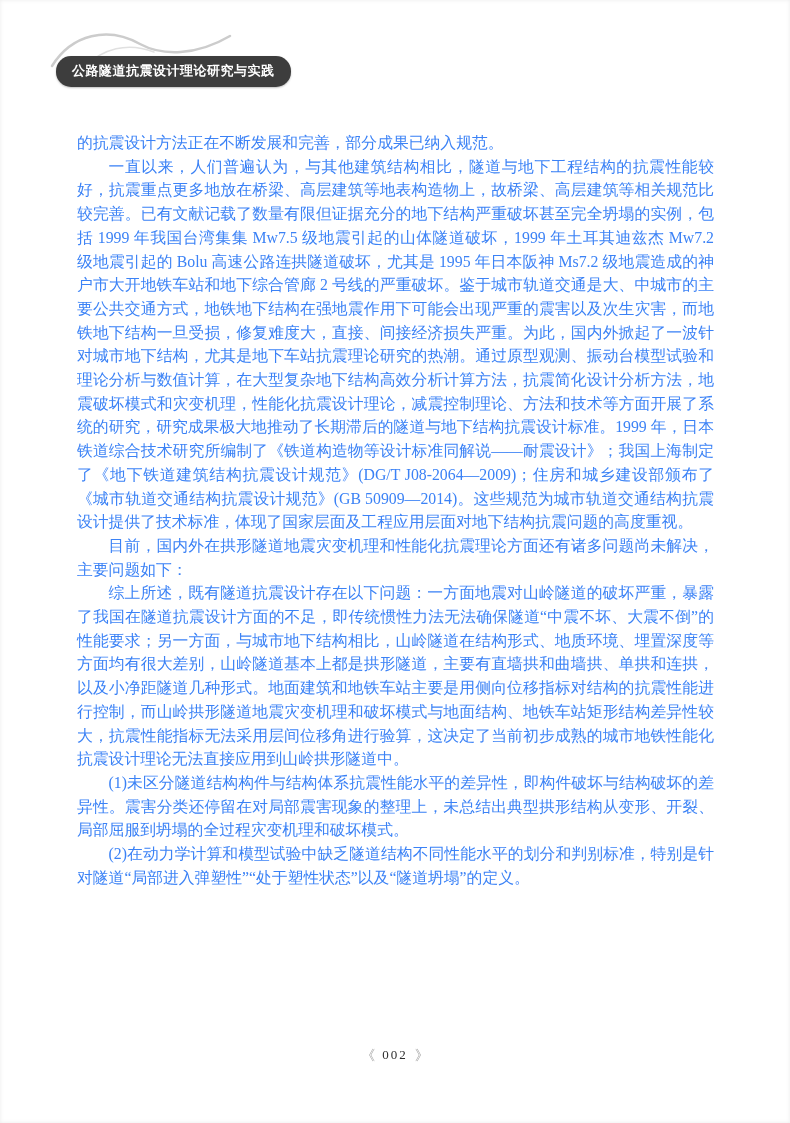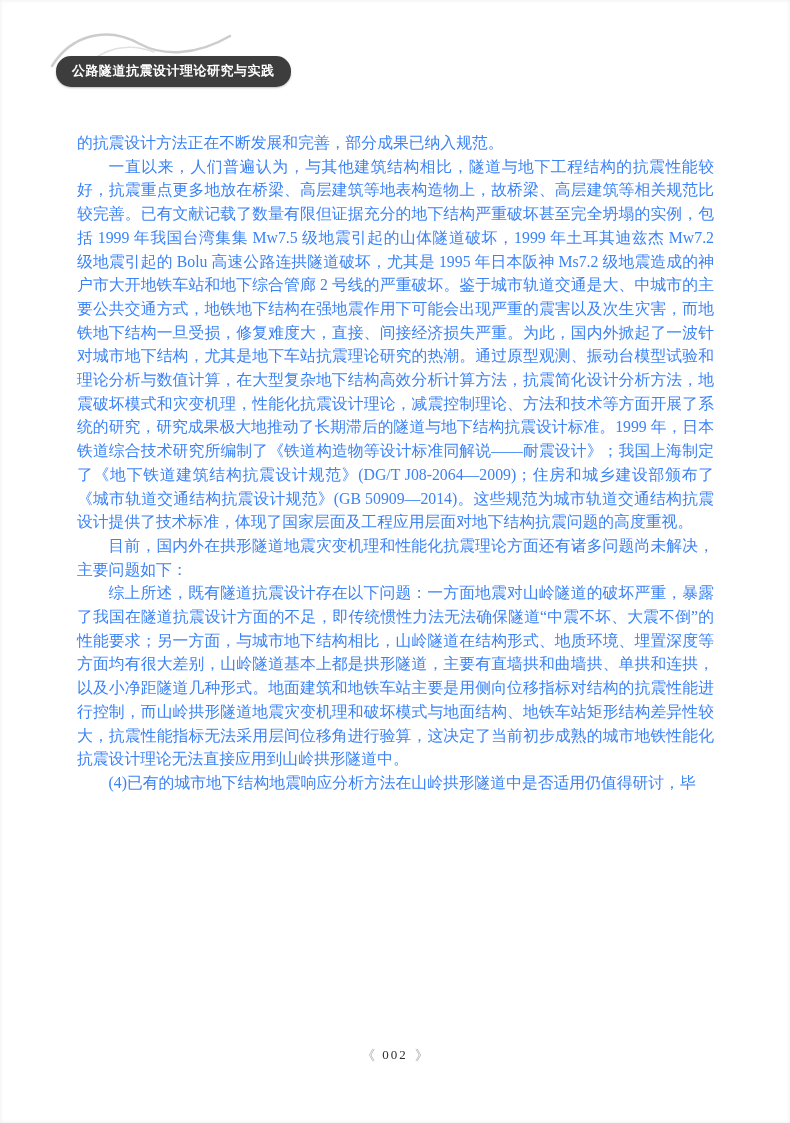--- a/index.html
+++ b/index.html
@@ -96,20 +96,21 @@
     <div class="header-badge">
       <span>公路隧道抗震设计理论研究与实践</span>
     </div>
   </div>
 
   <main class="content">
     <p class="para no-indent">的抗震设计方法正在不断发展和完善，部分成果已纳入规范。</p>
     <p class="para">一直以来，人们普遍认为，与其他建筑结构相比，隧道与地下工程结构的抗震性能较好，抗震重点更多地放在桥梁、高层建筑等地表构造物上，故桥梁、高层建筑等相关规范比较完善。已有文献记载了数量有限但证据充分的地下结构严重破坏甚至完全坍塌的实例，包括 1999 年我国台湾集集 Mw7.5 级地震引起的山体隧道破坏，1999 年土耳其迪兹杰 Mw7.2 级地震引起的 Bolu 高速公路连拱隧道破坏，尤其是 1995 年日本阪神 Ms7.2 级地震造成的神户市大开地铁车站和地下综合管廊 2 号线的严重破坏。鉴于城市轨道交通是大、中城市的主要公共交通方式，地铁地下结构在强地震作用下可能会出现严重的震害以及次生灾害，而地铁地下结构一旦受损，修复难度大，直接、间接经济损失严重。为此，国内外掀起了一波针对城市地下结构，尤其是地下车站抗震理论研究的热潮。通过原型观测、振动台模型试验和理论分析与数值计算，在大型复杂地下结构高效分析计算方法，抗震简化设计分析方法，地震破坏模式和灾变机理，性能化抗震设计理论，减震控制理论、方法和技术等方面开展了系统的研究，研究成果极大地推动了长期滞后的隧道与地下结构抗震设计标准。1999 年，日本铁道综合技术研究所编制了《铁道构造物等设计标准同解说——耐震设计》；我国上海制定了《地下铁道建筑结构抗震设计规范》(DG/T J08-2064—2009)；住房和城乡建设部颁布了《城市轨道交通结构抗震设计规范》(GB 50909—2014)。这些规范为城市轨道交通结构抗震设计提供了技术标准，体现了国家层面及工程应用层面对地下结构抗震问题的高度重视。</p>
     <p class="para">目前，国内外在拱形隧道地震灾变机理和性能化抗震理论方面还有诸多问题尚未解决，主要问题如下：</p>
     <p class="para">综上所述，既有隧道抗震设计存在以下问题：一方面地震对山岭隧道的破坏严重，暴露了我国在隧道抗震设计方面的不足，即传统惯性力法无法确保隧道“中震不坏、大震不倒”的性能要求；另一方面，与城市地下结构相比，山岭隧道在结构形式、地质环境、埋置深度等方面均有很大差别，山岭隧道基本上都是拱形隧道，主要有直墙拱和曲墙拱、单拱和连拱，以及小净距隧道几种形式。地面建筑和地铁车站主要是用侧向位移指标对结构的抗震性能进行控制，而山岭拱形隧道地震灾变机理和破坏模式与地面结构、地铁车站矩形结构差异性较大，抗震性能指标无法采用层间位移角进行验算，这决定了当前初步成熟的城市地铁性能化抗震设计理论无法直接应用到山岭拱形隧道中。</p>
-    <p class="para">(4)已有的城市地下结构地震响应分析方法在山岭拱形隧道中是否适用仍值得研讨，毕</p>
+    <p class="para">(1)未区分隧道结构构件与结构体系抗震性能水平的差异性，即构件破坏与结构破坏的差异性。震害分类还停留在对局部震害现象的整理上，未总结出典型拱形结构从变形、开裂、局部屈服到坍塌的全过程灾变机理和破坏模式。</p>
+    <p class="para">(2)在动力学计算和模型试验中缺乏隧道结构不同性能水平的划分和判别标准，特别是针对隧道“局部进入弹塑性”“处于塑性状态”以及“隧道坍塌”的定义。</p>
   </main>
 
   <footer class="page-footer">
     <span class="ornament">《</span><span class="page-num">002</span><span class="ornament">》</span>
   </footer>
 
 </div>
 
 </body></html>

